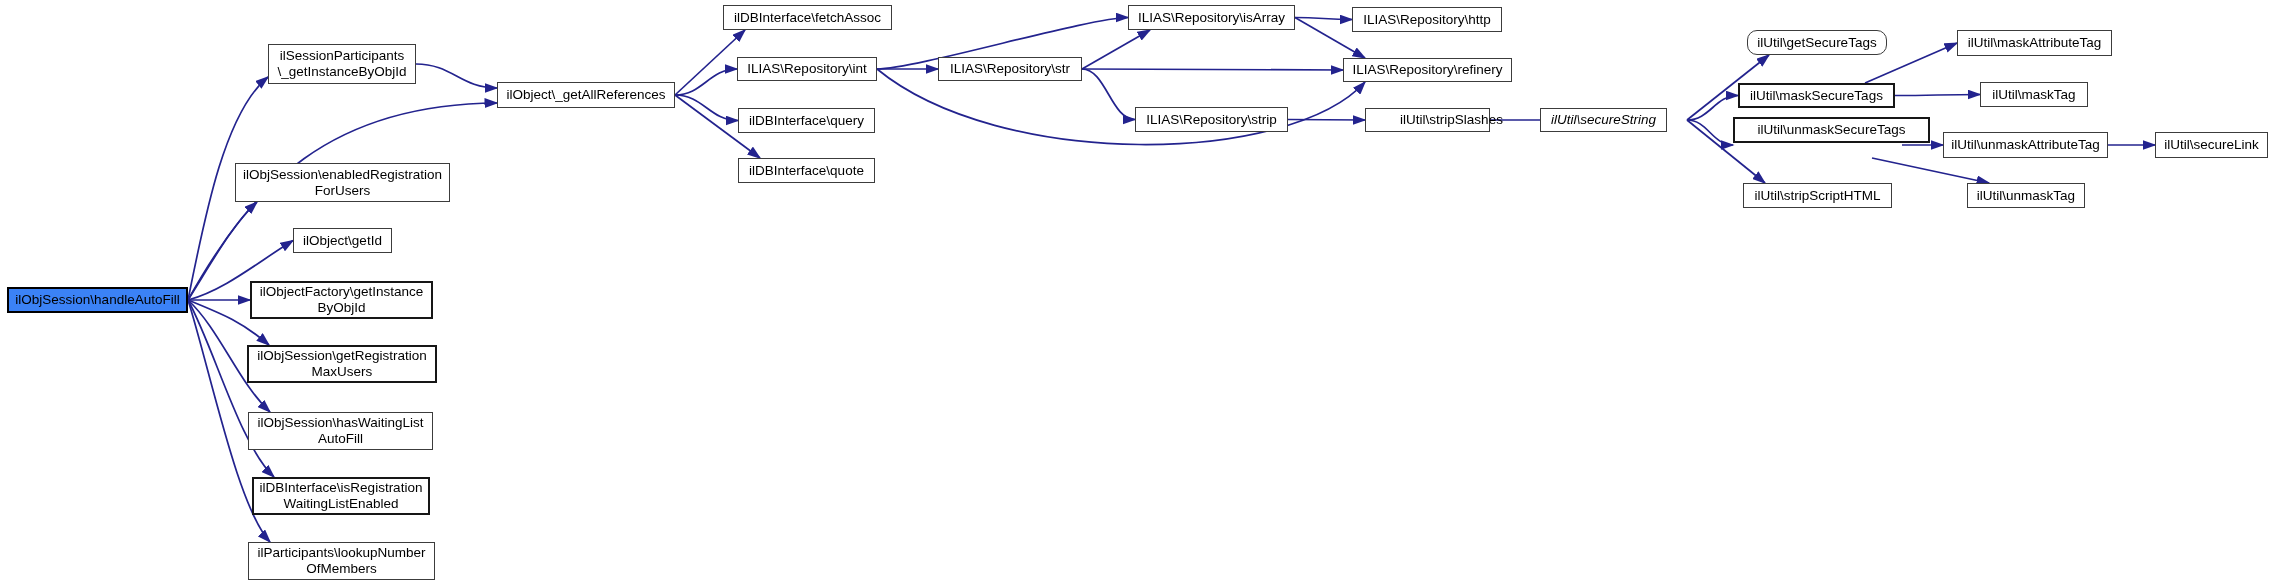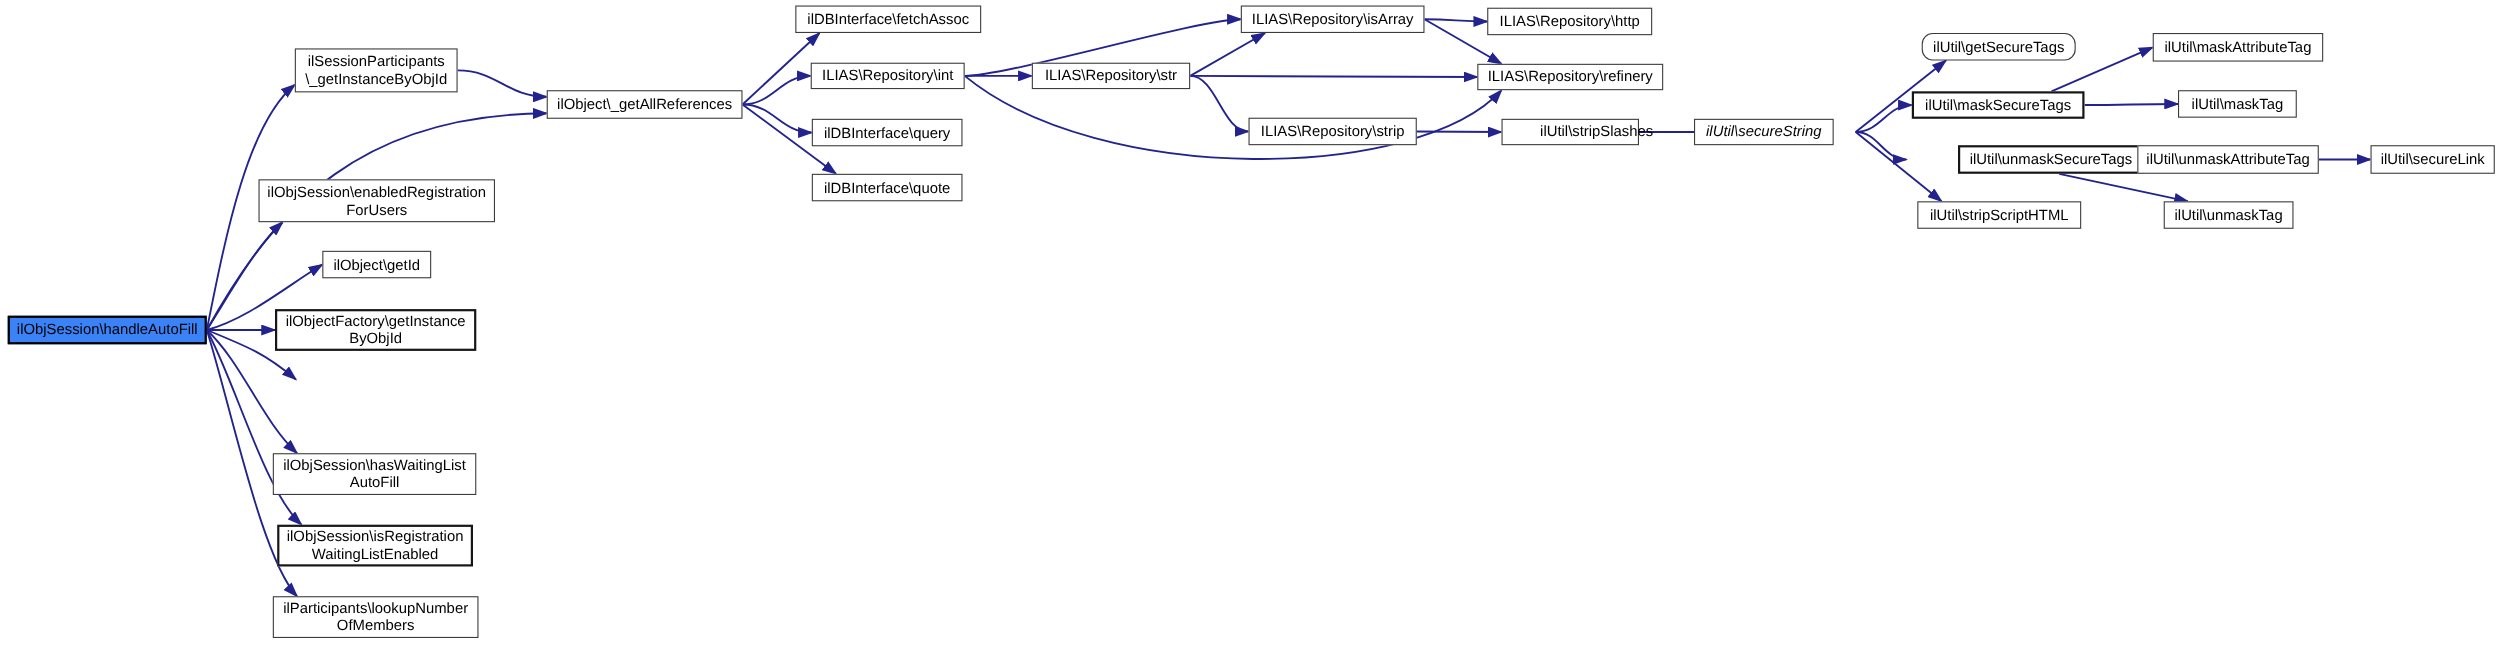--- a/index.html
+++ b/index.html
@@ -84,26 +84,30 @@
       <div class="line">ilObjSession\enabledRegistration</div>
       <div class="line">ForUsers</div>
     </div>
     <div class="node" style="left: 293px; top: 228px; width: 99px; height: 25px;">
       <div class="line">ilObject\getId</div>
     </div>
     <div class="node thick" style="left: 250px; top: 281px; width: 183px; height: 38px;">
       <div class="line">ilObjectFactory\getInstance</div>
       <div class="line">ByObjId</div>
     </div>
+    <div class="node thick" style="left: 247px; top: 345px; width: 190px; height: 38px;">
+      <div class="line">ilObjSession\getRegistration</div>
+      <div class="line">MaxUsers</div>
+    </div>
     <div class="node" style="left: 248px; top: 412px; width: 185px; height: 38px;">
       <div class="line">ilObjSession\hasWaitingList</div>
       <div class="line">AutoFill</div>
     </div>
     <div class="node thick" style="left: 252px; top: 477px; width: 178px; height: 38px;">
-      <div class="line">ilObjSession\isRegistration</div>
+      <div class="line">ilDBInterface\isRegistration</div>
       <div class="line">WaitingListEnabled</div>
     </div>
     <div class="node" style="left: 248px; top: 542px; width: 187px; height: 38px;">
       <div class="line">ilParticipants\lookupNumber</div>
       <div class="line">OfMembers</div>
     </div>
     <div class="node" style="left: 497px; top: 82px; width: 178px; height: 26px;">
       <div class="line">ilObject\_getAllReferences</div>
     </div>
     <div class="node" style="left: 723px; top: 5px; width: 169px; height: 25px; justify-content: center;">
@@ -144,21 +148,21 @@
     </div>
     <div class="node" style="left: 1957px; top: 30px; width: 155px; height: 26px;">
       <div class="line">ilUtil\maskAttributeTag</div>
     </div>
     <div class="node thick" style="left: 1738px; top: 83px; width: 157px; height: 25px;">
       <div class="line">ilUtil\maskSecureTags</div>
     </div>
     <div class="node" style="left: 1980px; top: 82px; width: 108px; height: 25px;">
       <div class="line">ilUtil\maskTag</div>
     </div>
-    <div class="node thick" style="left: 1733px; top: 132px; width: 169px; height: 26px; margin-left: 47px;">
+    <div class="node thick" style="left: 1733px; top: 117px; width: 197px; height: 26px;">
       <div class="line">ilUtil\unmaskSecureTags</div>
     </div>
     <div class="node" style="left: 1943px; top: 132px; width: 165px; height: 26px;">
       <div class="line">ilUtil\unmaskAttributeTag</div>
     </div>
     <div class="node" style="left: 2155px; top: 132px; width: 113px; height: 26px;">
       <div class="line">ilUtil\secureLink</div>
     </div>
     <div class="node" style="left: 1743px; top: 183px; width: 149px; height: 25px;">
       <div class="line">ilUtil\stripScriptHTML</div>

